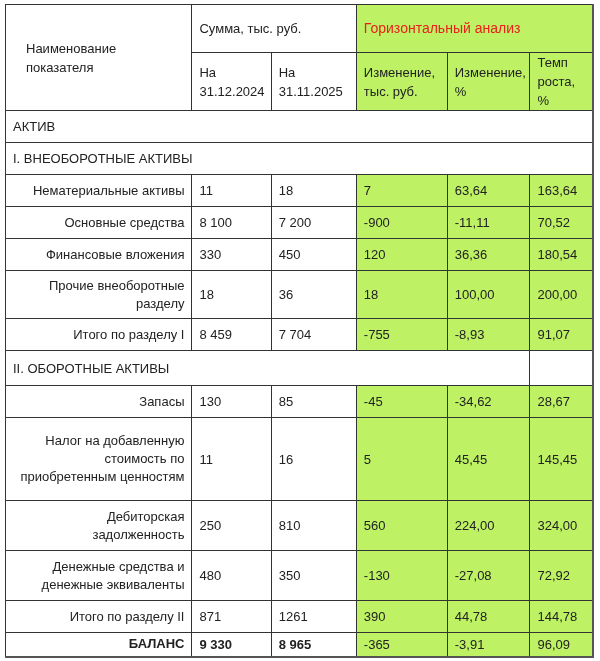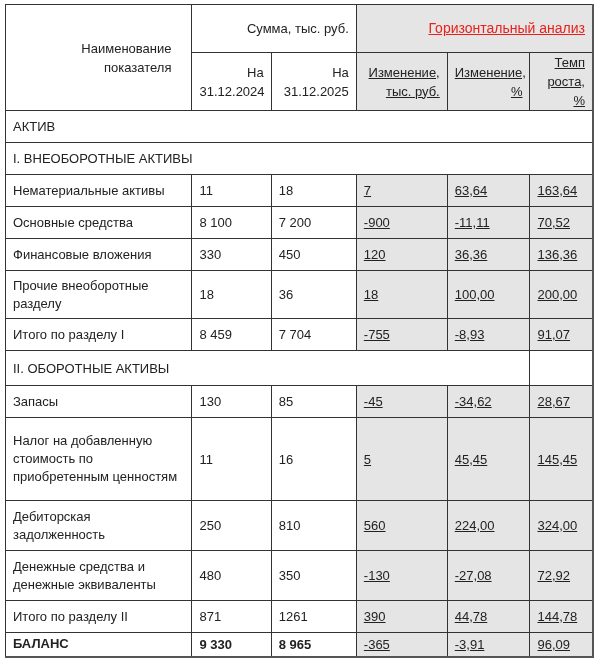--- a/index.html
+++ b/index.html
@@ -9,24 +9,24 @@
     border-collapse: collapse; table-layout: fixed;
     width: 589px;
     font-size: 13px;
   }
   td, th {
     border: 1px solid #333;
     padding: 0 7px;
     font-weight: normal;
     vertical-align: middle;
   }
-  .hl { background: #e5e5e5; text-decoration: underline; }
+  .hl { background: #bef264; }
   .num { text-align: left; }
-  .name { text-align: left; line-height: 18px; }
-  .hdr { text-align: right; line-height: 19px; }
+  .name { text-align: right; line-height: 18px; }
+  .hdr { text-align: left; line-height: 19px; }
   .red { color: #e8211c; font-size: 14px; }
   .sec { font-weight: normal; text-align: left; }
   .bold { font-weight: bold; }
   .col-name { width: 160px; }
   .col-a { width: 68px; }
   .col-b { width: 73px; }
   .col-c { width: 78px; }
   .col-d { width: 71px; }
   .col-e { width: 54px; }
   .outer-right { border-right: 2px solid #555; }
@@ -45,21 +45,21 @@
       <col class="col-e">
   </colgroup>
   <tbody>
       <tr style="height:48px">
     <td rowspan="2" class="hdr" style="padding:0 20px">Наименование показателя</td>
     <td colspan="2" class="hdr">Сумма, тыс. руб.</td>
     <td colspan="3" class="hdr hl red outer-right">Горизонтальный анализ</td>
   </tr>
   <tr style="height:50px">
     <td class="hdr">На 31.12.2024</td>
-    <td class="hdr">На 31.12.2025</td>
+    <td class="hdr">На 31.11.2025</td>
     <td class="hdr hl">Изменение, тыс. руб.</td>
     <td class="hdr hl">Изменение, %</td>
     <td class="hdr hl outer-right">Темп роста, %</td>
   </tr>
 
   <tr style="height:32px">
     <td colspan="6" class="sec outer-right">АКТИВ</td>
   </tr>
   <tr style="height:32px">
     <td colspan="6" class="sec outer-right">I. ВНЕОБОРОТНЫЕ АКТИВЫ</td>
@@ -80,21 +80,21 @@
     <td class="num hl">-900</td>
     <td class="num hl">-11,11</td>
     <td class="num hl outer-right">70,52</td>
   </tr>
   <tr style="height:32px">
     <td class="name">Финансовые вложения</td>
     <td class="num">330</td>
     <td class="num">450</td>
     <td class="num hl">120</td>
     <td class="num hl">36,36</td>
-    <td class="num hl outer-right">136,36</td>
+    <td class="num hl outer-right">180,54</td>
   </tr>
   <tr style="height:48px">
     <td class="name">Прочие внеоборотные разделу</td>
     <td class="num">18</td>
     <td class="num">36</td>
     <td class="num hl">18</td>
     <td class="num hl">100,00</td>
     <td class="num hl outer-right">200,00</td>
   </tr>
   <tr style="height:32px">

